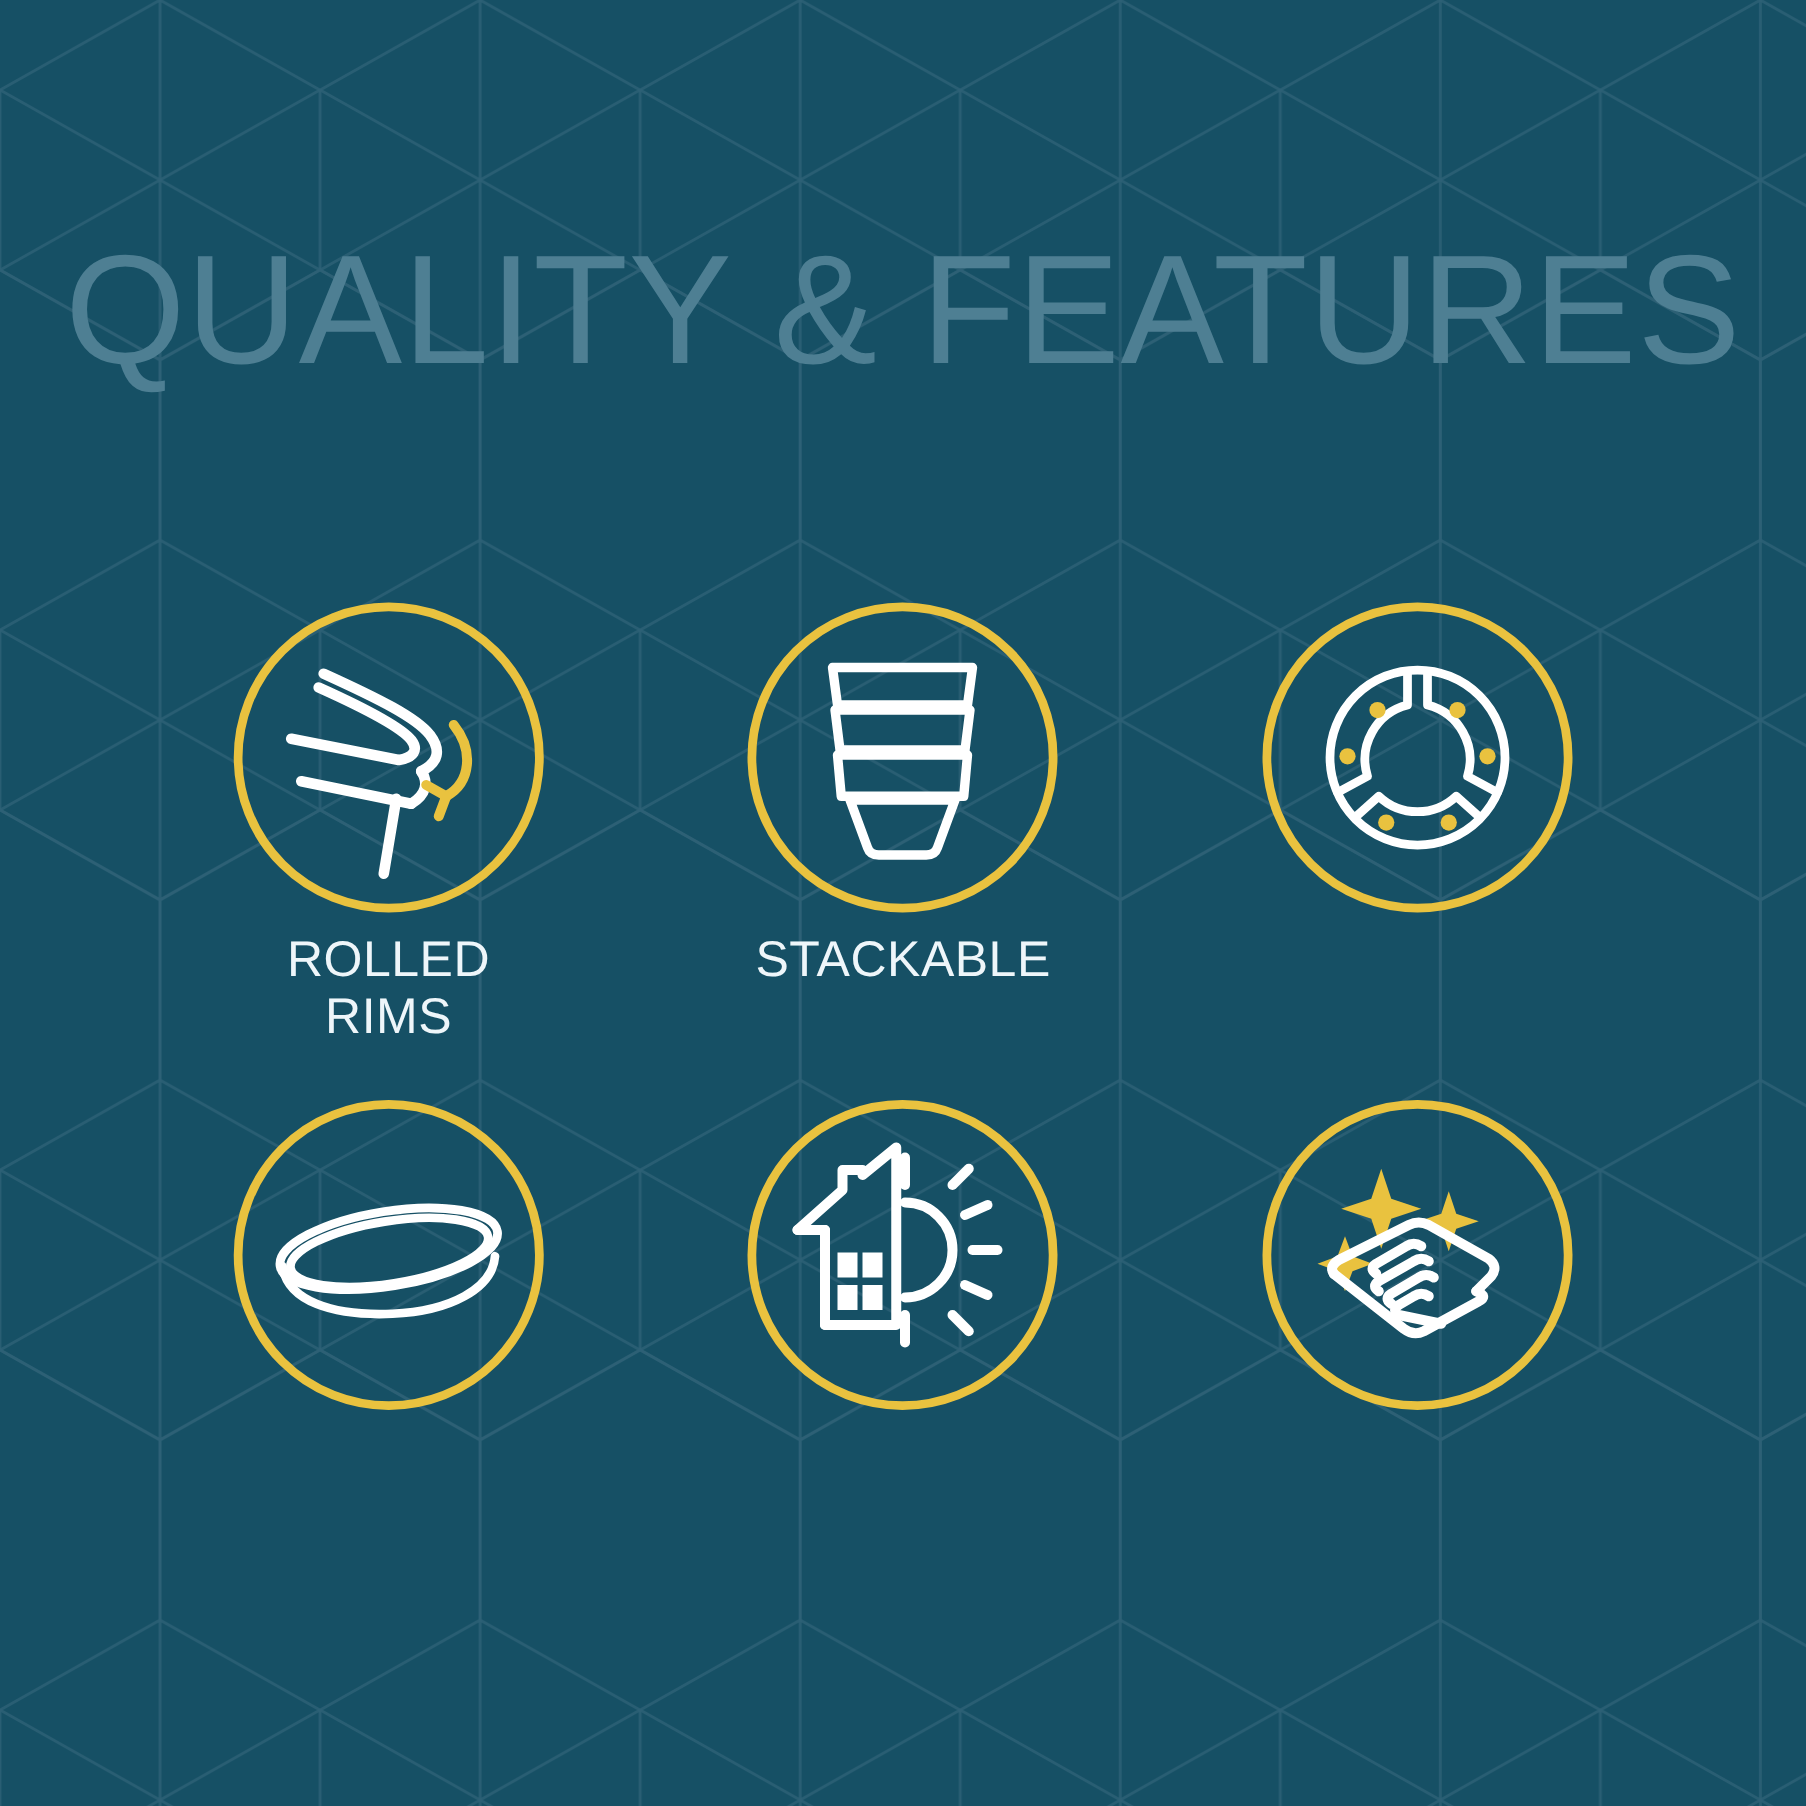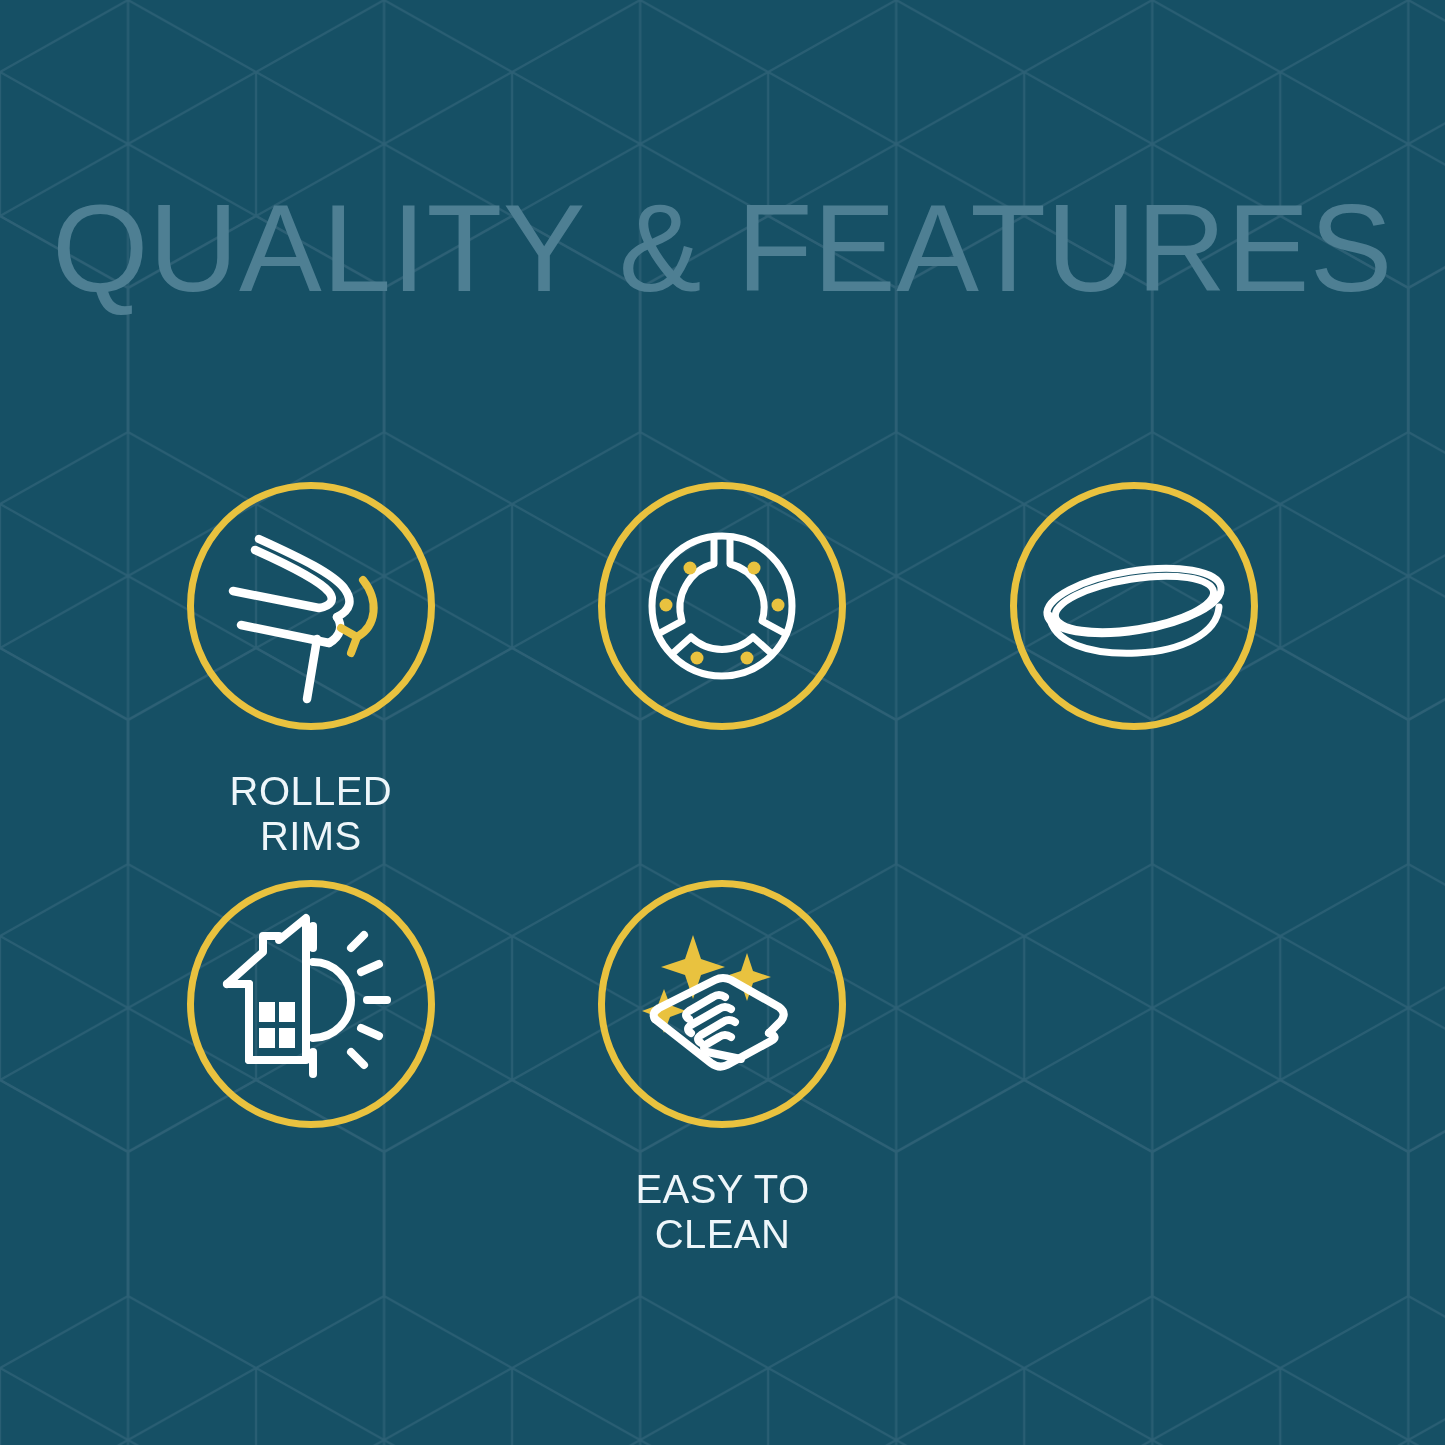--- a/index.html
+++ b/index.html
@@ -67,21 +67,21 @@
     box-sizing: border-box;
     display: flex;
     align-items: center;
     justify-content: center;
     margin-top: 20px;
   }
   .feature-badge svg {
     display: block;
   }
   .feature-label {
-    margin-top: 39px;
+    margin-top: 16px;
     text-align: center;
     color: #eef6fa;
     font-size: 40px;
     line-height: 1.12;
     font-weight: 400;
     letter-spacing: 0.4px;
     font-family: "Liberation Sans", sans-serif;
     white-space: pre-line;
   }
 </style>
@@ -134,20 +134,37 @@
           <g fill="none" stroke="#e9c23f" stroke-width="8" stroke-linecap="round" stroke-linejoin="round">
             <path d="M152 74 C 168 94, 166 120, 146 131"></path>
             <path d="M130 122 L 146 131 L 140 147"></path>
           </g>
         </svg>
       </div>
       <div class="feature-label">ROLLED
 RIMS</div>
     </div>
 
+    <div class="feature-cell">
+      <div class="feature-badge">
+        <svg width="200" height="200" viewBox="0 0 200 200">
+          <g fill="none" stroke="#ffffff" stroke-width="7.5" stroke-linecap="round" stroke-linejoin="round">
+
+            <path d="M44 28 L 156 28 L 152 58 L 48 58 Z"></path>
+
+            <path d="M46 62 L 154 62 L 150 94 L 50 94 Z"></path>
+
+            <path d="M48 98 L 152 98 L 149 131 L 51 131 Z"></path>
+
+            <path d="M58 134 L 142 134 L 128 172 Q 126 178, 119 178 L 81 178 Q 74 178, 72 172 Z"></path>
+          </g>
+        </svg>
+      </div>
+      <div class="feature-label">STACKABLE</div>
+    </div>
 
     <div class="feature-cell">
       <div class="feature-badge">
         <svg width="200" height="200" viewBox="0 0 200 200">
           <g fill="none" stroke="#ffffff" stroke-width="7">
 
             <circle cx="100" cy="100" r="70"></circle>
 
             <path d="M92 31 L92 58 A 45 45 0 0 0 60 115 L 36 128" stroke-linecap="round" stroke-linejoin="round"></path>
             <path d="M108 31 L108 58 A 45 45 0 0 1 140 115 L 164 128" stroke-linecap="round" stroke-linejoin="round"></path>
@@ -228,18 +245,16 @@
           </g>
 
           <g fill="none" stroke="#ffffff" stroke-width="8" stroke-linecap="round" stroke-linejoin="round">
             <path d="M106 96 Q 100 92, 94 96 L 70 110 Q 64 114, 70 118"></path>
             <path d="M112 108 Q 106 104, 100 108 L 72 124 Q 66 128, 72 132"></path>
             <path d="M116 121 Q 110 117, 104 121 L 82 134 Q 76 138, 82 142"></path>
             <path d="M112 136 Q 106 132, 100 136 L 88 143 Q 82 147, 88 151 L 122 158"></path>
           </g>
         </svg>
       </div>
-      <div class="feature-label">EASY TO
-CLEAN</div>
     </div>
 
   </div>
 </div>
 
 </body></html>

